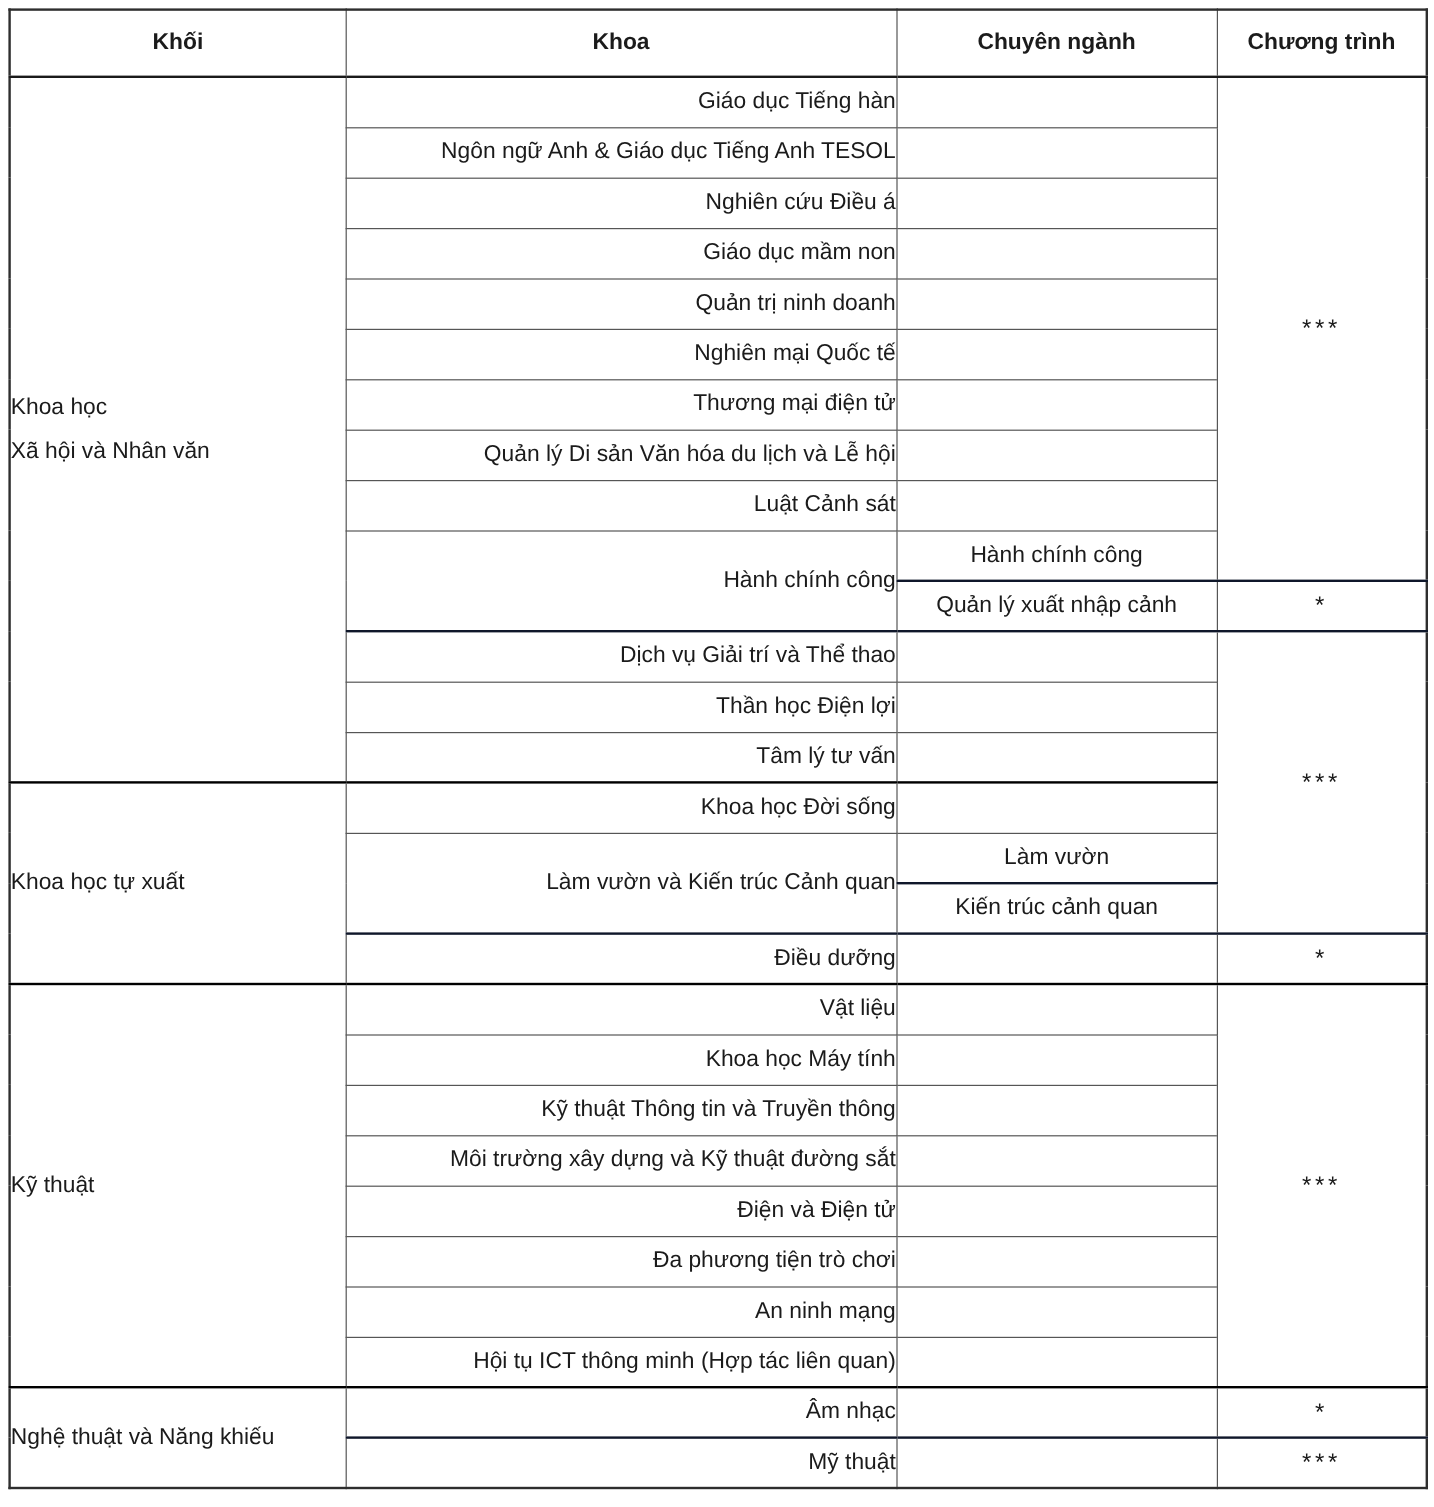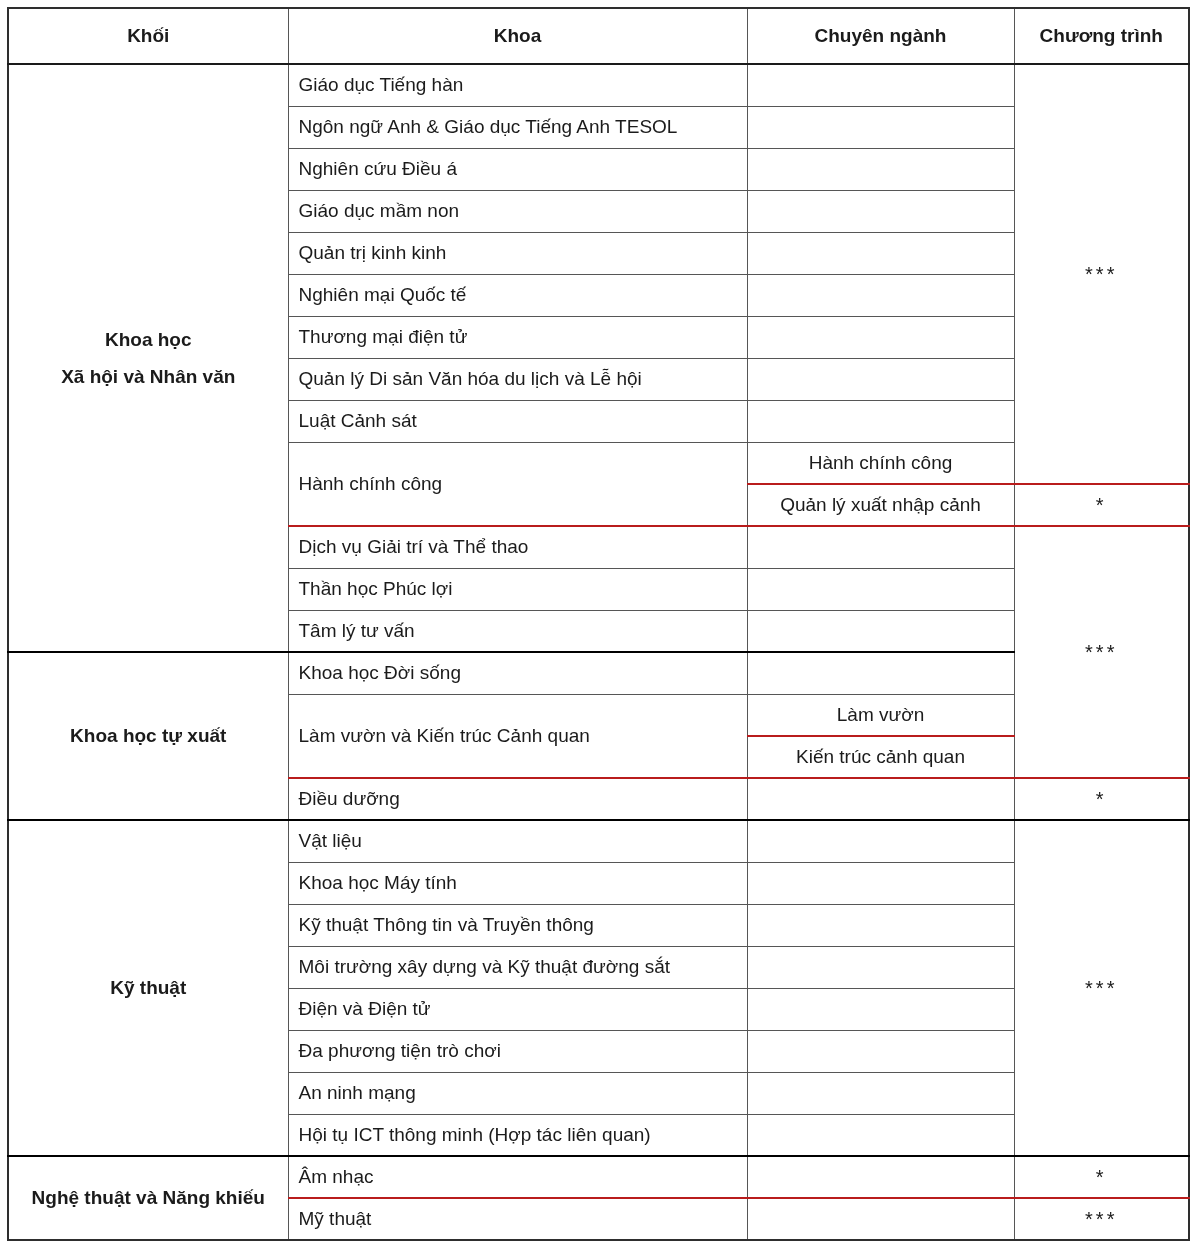--- a/index.html
+++ b/index.html
@@ -27,30 +27,29 @@
     background: #ffffff;
   }
   th {
     height: 56px;
     font-weight: bold;
     text-align: center;
     border-bottom: 2px solid #1a1a1a;
   }
   td { height: 42px; }
   td.khoi {
-    text-align: center;
+    text-align: left;
     white-space: pre-line;
     line-height: 1.95;
-    font-weight: bold;
   }
-  td.khoa { text-align: left; padding-left: 10px; }
+  td.khoa { text-align: right; padding-left: 10px; }
   td.nganh { text-align: center; }
   td.prog { text-align: center; letter-spacing: 3px; font-size: 20px; }
   
-  td.hb { border-top: 2px solid #b91c1c; }
+  td.hb { border-top: 2px solid #0f172a; }
   tr.sec > td { border-top: 2px solid #000000; }
 </style>
 </head>
 <body>
 
 <table class="program-table">
   <colgroup>
       <col class="c1">
       <col class="c2">
       <col class="c3">
@@ -78,21 +77,21 @@
     </tr>
     <tr>
       <td class="khoa">Nghiên cứu Điều á</td>
       <td class="nganh"></td>
     </tr>
     <tr>
       <td class="khoa">Giáo dục mầm non</td>
       <td class="nganh"></td>
     </tr>
     <tr>
-      <td class="khoa">Quản trị kinh kinh</td>
+      <td class="khoa">Quản trị ninh doanh</td>
       <td class="nganh"></td>
     </tr>
     <tr>
       <td class="khoa">Nghiên mại Quốc tế</td>
       <td class="nganh"></td>
     </tr>
     <tr>
       <td class="khoa">Thương mại điện tử</td>
       <td class="nganh"></td>
     </tr>
@@ -111,21 +110,21 @@
     <tr>
       <td class="nganh hb">Quản lý xuất nhập cảnh</td>
       <td class="prog hb">*</td>
     </tr>
     <tr>
       <td class="khoa hb">Dịch vụ Giải trí và Thể thao</td>
       <td class="nganh hb"></td>
       <td class="prog hb" rowspan="6">***</td>
     </tr>
     <tr>
-      <td class="khoa">Thần học Phúc lợi</td>
+      <td class="khoa">Thần học Điện lợi</td>
       <td class="nganh"></td>
     </tr>
     <tr>
       <td class="khoa">Tâm lý tư vấn</td>
       <td class="nganh"></td>
     </tr>
     <tr class="sec">
       <td class="khoi" rowspan="4">Khoa học tự xuất</td>
       <td class="khoa">Khoa học Đời sống</td>
       <td class="nganh"></td>

